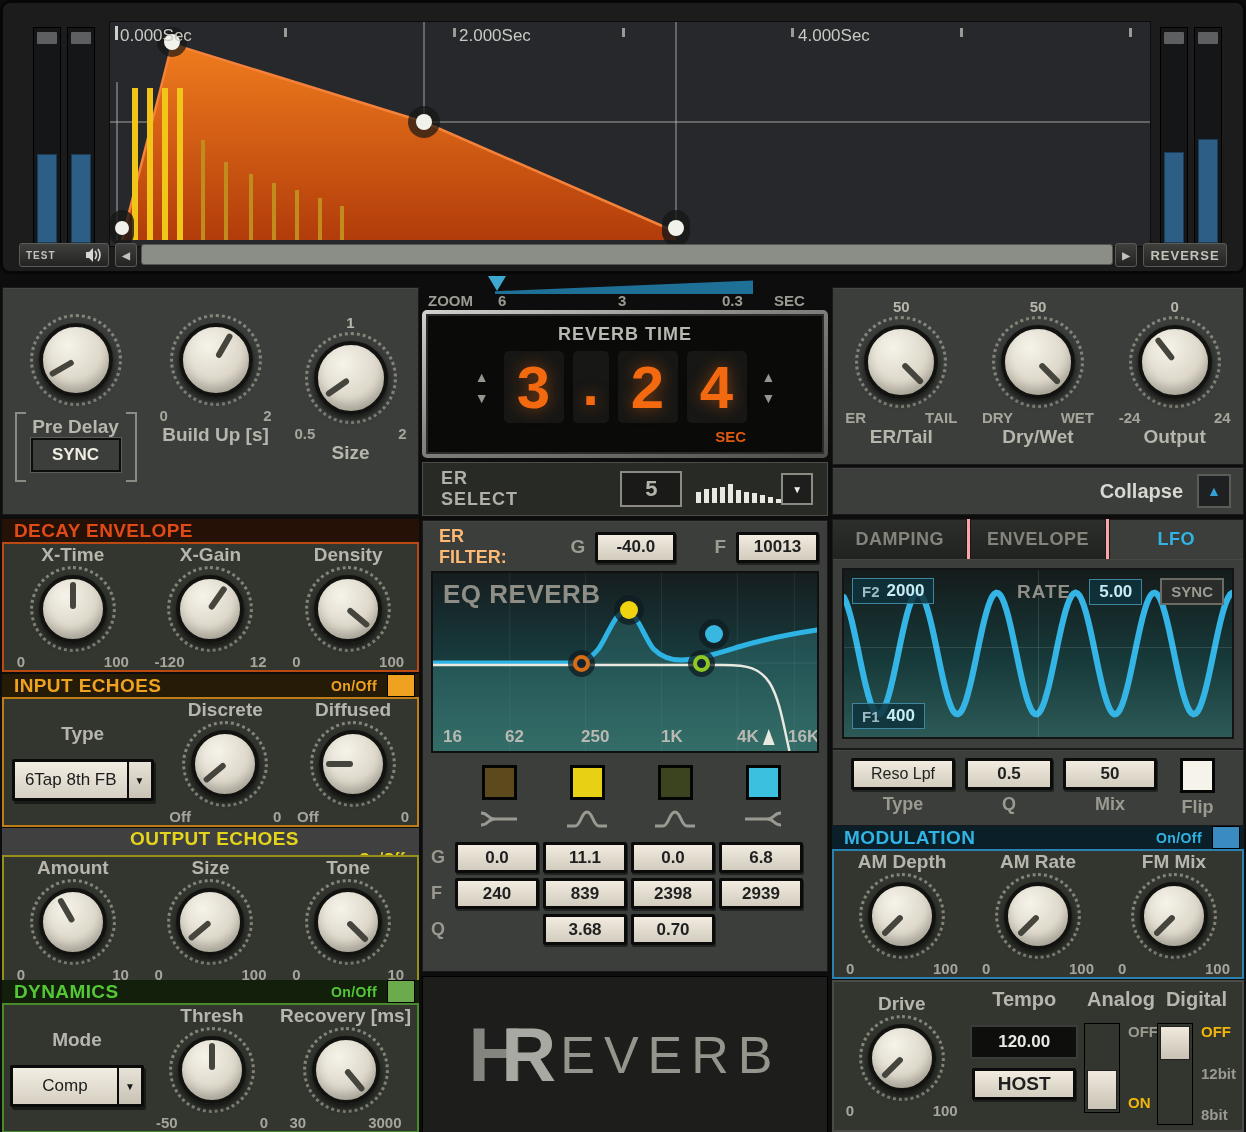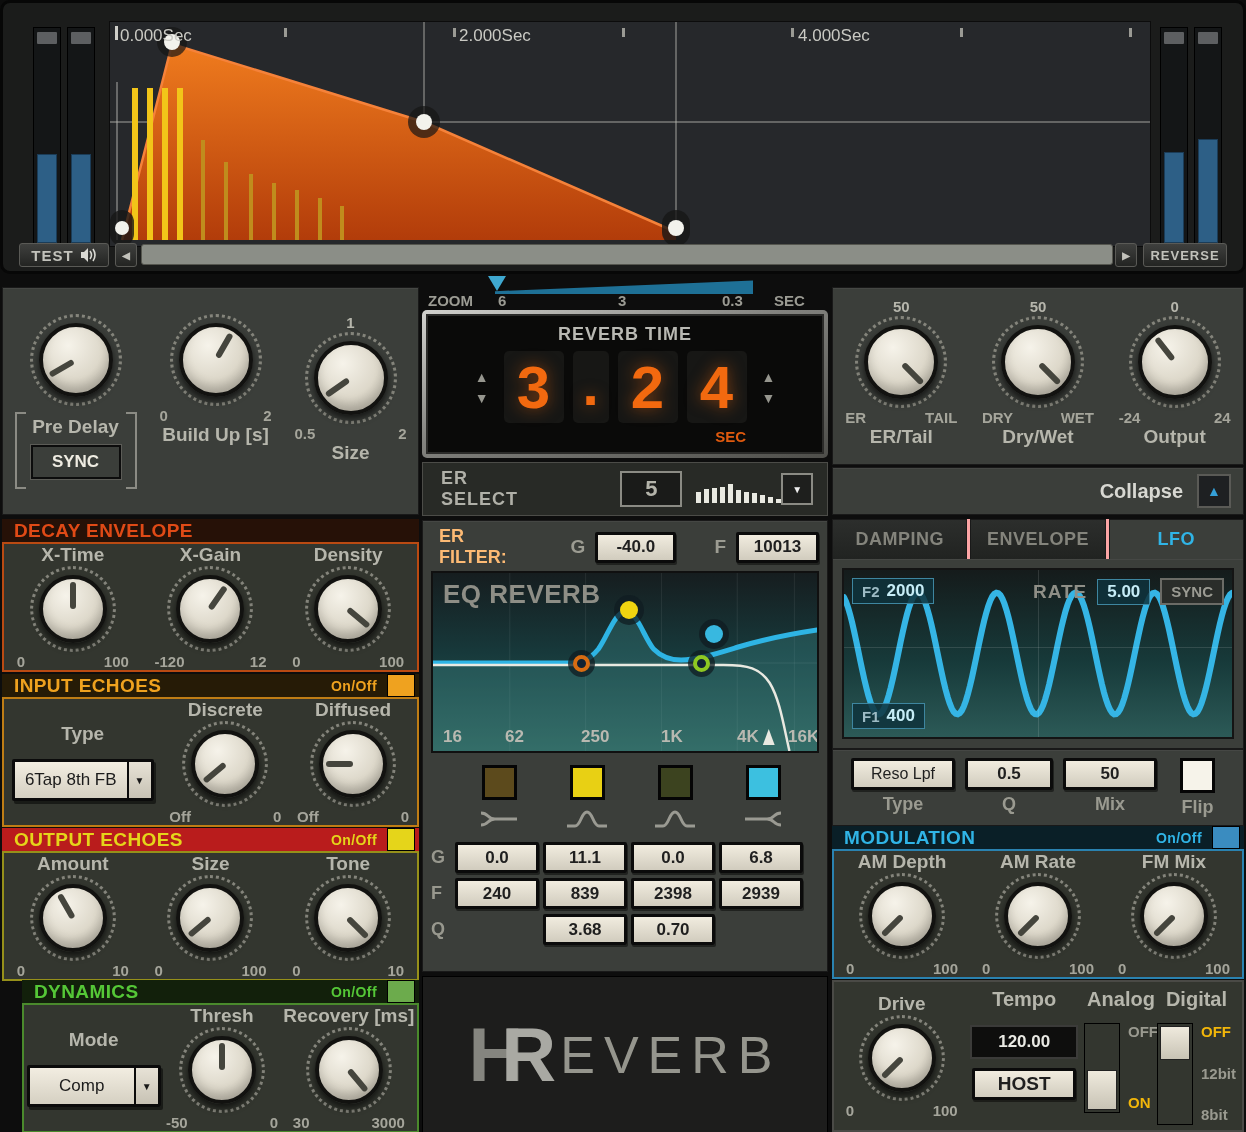--- a/index.html
+++ b/index.html
@@ -10,21 +10,21 @@
   .abs{position:absolute;}
   
   #top{left:0;top:0;width:1246px;height:274px;background:#1b1c1b;border:3px solid #070707;border-radius:10px;box-sizing:border-box;}
   .meter{position:absolute;width:26px;height:218px;top:24px;background:#141617;border:1px solid #000;}
   .m-peak{position:absolute;top:4px;left:3px;right:3px;height:12px;background:#5d5f61;border-radius:1px;}
   .m-fill{position:absolute;bottom:3px;left:3px;right:3px;background:#2d5f86;border:1px solid #1b3c57;}
   .wave-graph{position:absolute;left:106px;top:18px;width:1042px;height:226px;background:#26282b;border:1px solid #0c0c0c;box-sizing:border-box;}
   .tlabel{position:absolute;top:4px;font-size:17px;color:#c9c9c3;}
   .btn-dark{background:linear-gradient(#3f403e,#232422);border:1px solid #5a5a56;border-radius:3px;color:#c2c2bb;
             font-weight:bold;display:flex;align-items:center;justify-content:center;box-sizing:border-box;}
-  #test-btn{position:absolute;left:16px;bottom:4px;width:90px;height:24px;gap:7px;font-size:15px;letter-spacing:1px;}
+  #test-btn{position:absolute;left:16px;bottom:4px;width:90px;height:24px;gap:7px;font-size:10px;letter-spacing:1px;justify-content:space-between;}
   #rev-btn{position:absolute;right:16px;bottom:4px;width:84px;height:24px;font-size:13px;letter-spacing:1px;}
   .sb-arrow{position:absolute;bottom:4px;width:22px;height:24px;font-size:10px;}
   .sb-track{position:absolute;left:138px;bottom:6px;width:970px;height:19px;background:#8b8e87;border-radius:3px;border:1px solid #55564f;}
   
   #zoomrow{left:422px;top:276px;width:406px;height:34px;}
   .zlabel{position:absolute;top:16px;font-size:15px;font-weight:bold;color:#9b9b93;}
   #zwedge{position:absolute;left:73px;top:4px;width:258px;height:14px;background:#1e7096;
           clip-path:polygon(0 80%,100% 4%,100% 100%,0 100%);}
   #zthumb{position:absolute;left:66px;top:0;width:0;height:0;border-left:9px solid transparent;border-right:9px solid transparent;border-top:15px solid #3fa8d0;}
   
@@ -44,34 +44,34 @@
   .k-label{font-size:19px;font-weight:bold;color:#b6b6ac;white-space:nowrap;}
   .k-top{font-size:15px;font-weight:bold;color:#b6b6ac;margin-bottom:1px;}
   
   .section{display:flex;flex-direction:column;box-sizing:border-box;}
   .sec-header{height:27px;display:flex;align-items:center;padding:0 4px 0 12px;font-size:19px;font-weight:bold;letter-spacing:.4px;}
   .onoff{margin-left:auto;font-size:14px;font-weight:bold;margin-right:10px;}
   .ind{width:26px;height:21px;border:1px solid #000;}
   .sec-body{flex:1;background:#33362f;display:flex;align-items:center;justify-content:space-around;border:2px solid;box-sizing:border-box;}
   .hdr-decay{background:#261107;color:#e04a16;}  .bd-decay{border-color:#ba4a12;}
   .hdr-input{background:#261b06;color:#efa21f;}  .bd-input{border-color:#bf7d15;}
-  .hdr-output{background:#b91c1c;color:#e5d51a;} .bd-output{border-color:#96901a;}
+  .hdr-output{background:#404040;color:#e5d51a;flex-direction:column;} .bd-output{border-color:#96901a;}
   .hdr-dyn{background:#12200b;color:#55c737;}    .bd-dyn{border-color:#4a8a2c;}
   .hdr-mod{background:#0a1f27;color:#30b4e6;}    .bd-mod{border-color:#2a82b0;}
   .hdr-glb{background:#1d1e1d;color:#d6d6d0;}    .bd-glb{border-color:#4a4a46;}
   
   .val-btn{background:linear-gradient(#f1ecdf,#d1ccbe);border:3px solid #0b0b0b;border-radius:2px;color:#1f1f1f;
            font-weight:bold;font-size:17px;display:flex;align-items:center;justify-content:center;box-sizing:border-box;
            box-shadow:1px 2px 0 rgba(0,0,0,.45);}
   .dropdown{display:flex;height:42px;border:3px solid #0b0b0b;border-radius:2px;box-shadow:2px 3px 0 rgba(0,0,0,.5);box-sizing:border-box;}
   .dd-text{background:linear-gradient(#f2ede1,#d5d0c2);padding:0 10px;display:flex;align-items:center;font-size:17px;color:#1b1b1b;}
   .dd-arrow{width:22px;background:linear-gradient(#e7e2d6,#c7c2b4);border-left:2px solid #0b0b0b;display:flex;align-items:center;justify-content:center;color:#181818;font-size:10px;}
   
   .panel-main{height:228px;margin-bottom:4px;display:flex;justify-content:space-around;padding-top:26px;box-sizing:border-box;}
-  .bracket{position:relative;margin-top:6px;padding:4px 14px 10px;display:flex;flex-direction:column;align-items:center;gap:7px;
+  .bracket{position:relative;margin-top:6px;padding:4px 14px 10px;display:flex;flex-direction:column;align-items:center;
            border-left:2px solid #8b8b84;border-right:2px solid #8b8b84;}
   .bracket::before,.bracket::after{content:"";position:absolute;left:0;right:0;height:2px;
      background:linear-gradient(90deg,#8b8b84 0 9px,transparent 9px calc(100% - 9px),#8b8b84 calc(100% - 9px));}
   .bracket::before{top:0;} .bracket::after{bottom:0;}
   #sync-btn{width:86px;height:30px;background:linear-gradient(#3a3c38,#26282
 
 4);border:2px solid #0c0c0c;outline:1px solid #5c5c57;color:#efece2;font-size:17px;font-weight:bold;display:flex;align-items:center;justify-content:center;}
   
   .rt-frame{height:148px;margin-bottom:4px;background:linear-gradient(160deg,#d2d2ce,#82827e 45%,#4e4e4a);padding:4px;border-radius:5px;box-sizing:border-box;}
   .rt-screen{position:relative;height:100%;background:#0a0a09;border:2px solid #2b2b29;box-sizing:border-box;display:flex;flex-direction:column;align-items:center;}
@@ -131,21 +131,21 @@
        background:linear-gradient(#2c2e2c,#212321);color:#84847c;border:1px solid #191919;border-bottom:none;box-sizing:border-box;}
   .tab.active{background:#3b3e3a;color:#30b4e6;}
   .lfo-panel{height:190px;border-top:none;padding:9px;box-sizing:border-box;}
   .lfo-display{position:relative;height:100%;border:2px solid #141414;box-sizing:border-box;
                background:linear-gradient(#151b1b,#173a3a 55%,#2c5a57);overflow:hidden;}
   .lfo-grid-v{position:absolute;left:50%;top:0;bottom:0;width:1px;background:rgba(255,255,255,.12);}
   .lfo-grid-h{position:absolute;left:0;right:0;top:46%;height:1px;background:rgba(255,255,255,.12);}
   .badge{position:absolute;display:flex;align-items:center;gap:7px;background:rgba(14,50,60,.85);border:1px solid #3e86a0;
          padding:2px 9px;font-weight:bold;}
   .badge .bk{font-size:15px;color:#9dbbc4;} .badge .bv{font-size:17px;color:#c6ecf6;}
-  .rate-row{position:absolute;top:8px;right:8px;display:flex;align-items:center;gap:10px;}
+  .rate-row{position:absolute;top:8px;right:8px;display:flex;align-items:center;gap:18px;}
   .rate-lab{font-size:19px;font-weight:bold;color:#8f8f87;letter-spacing:1px;}
   .sync2{background:#2a2d2a;border:2px solid #6b6b66;color:#9b9b93;font-size:15px;font-weight:bold;padding:3px 9px;}
   .reso-row{height:77px;display:flex;align-items:flex-start;padding:8px 10px 0;gap:0;box-sizing:border-box;}
   .reso-item{display:flex;flex-direction:column;align-items:center;gap:4px;}
   .reso-lab{font-size:18px;font-weight:bold;color:#9a9a90;}
   .flip-sw{width:29px;height:29px;background:#f6f3ea;border:3px solid #050505;}
   .mod-sec{height:152px;margin-bottom:2px;}
   .glb-sec{height:152px;}
   .glb-body{justify-content:flex-start;gap:0;padding:0 6px;}
   .tempo-col,.sw-col{display:flex;flex-direction:column;align-items:center;height:100%;padding-top:6px;box-sizing:border-box;}
@@ -436,21 +436,21 @@
             </div>
           </div>
           <div class="k-mm">
             <span>0</span>
             <span>10</span>
           </div>
         </div>
     </div>
   </div>
 
-  <div class="section" style="height:152px;margin-left:20px;">
+  <div class="section" style="height:152px;">
     <div class="sec-header hdr-dyn">
       <span>DYNAMICS</span>
       <span class="onoff">On/Off</span>
       <span class="ind" style="background:#6cab4c;"></span>
     </div>
     <div class="sec-body bd-dyn">
       <div style="display:flex;flex-direction:column;align-items:center;gap:14px;">
         <div class="k-label">Mode</div>
         <div class="dropdown">
           <div class="dd-text" style="min-width:84px;justify-content:center;">Comp</div>

